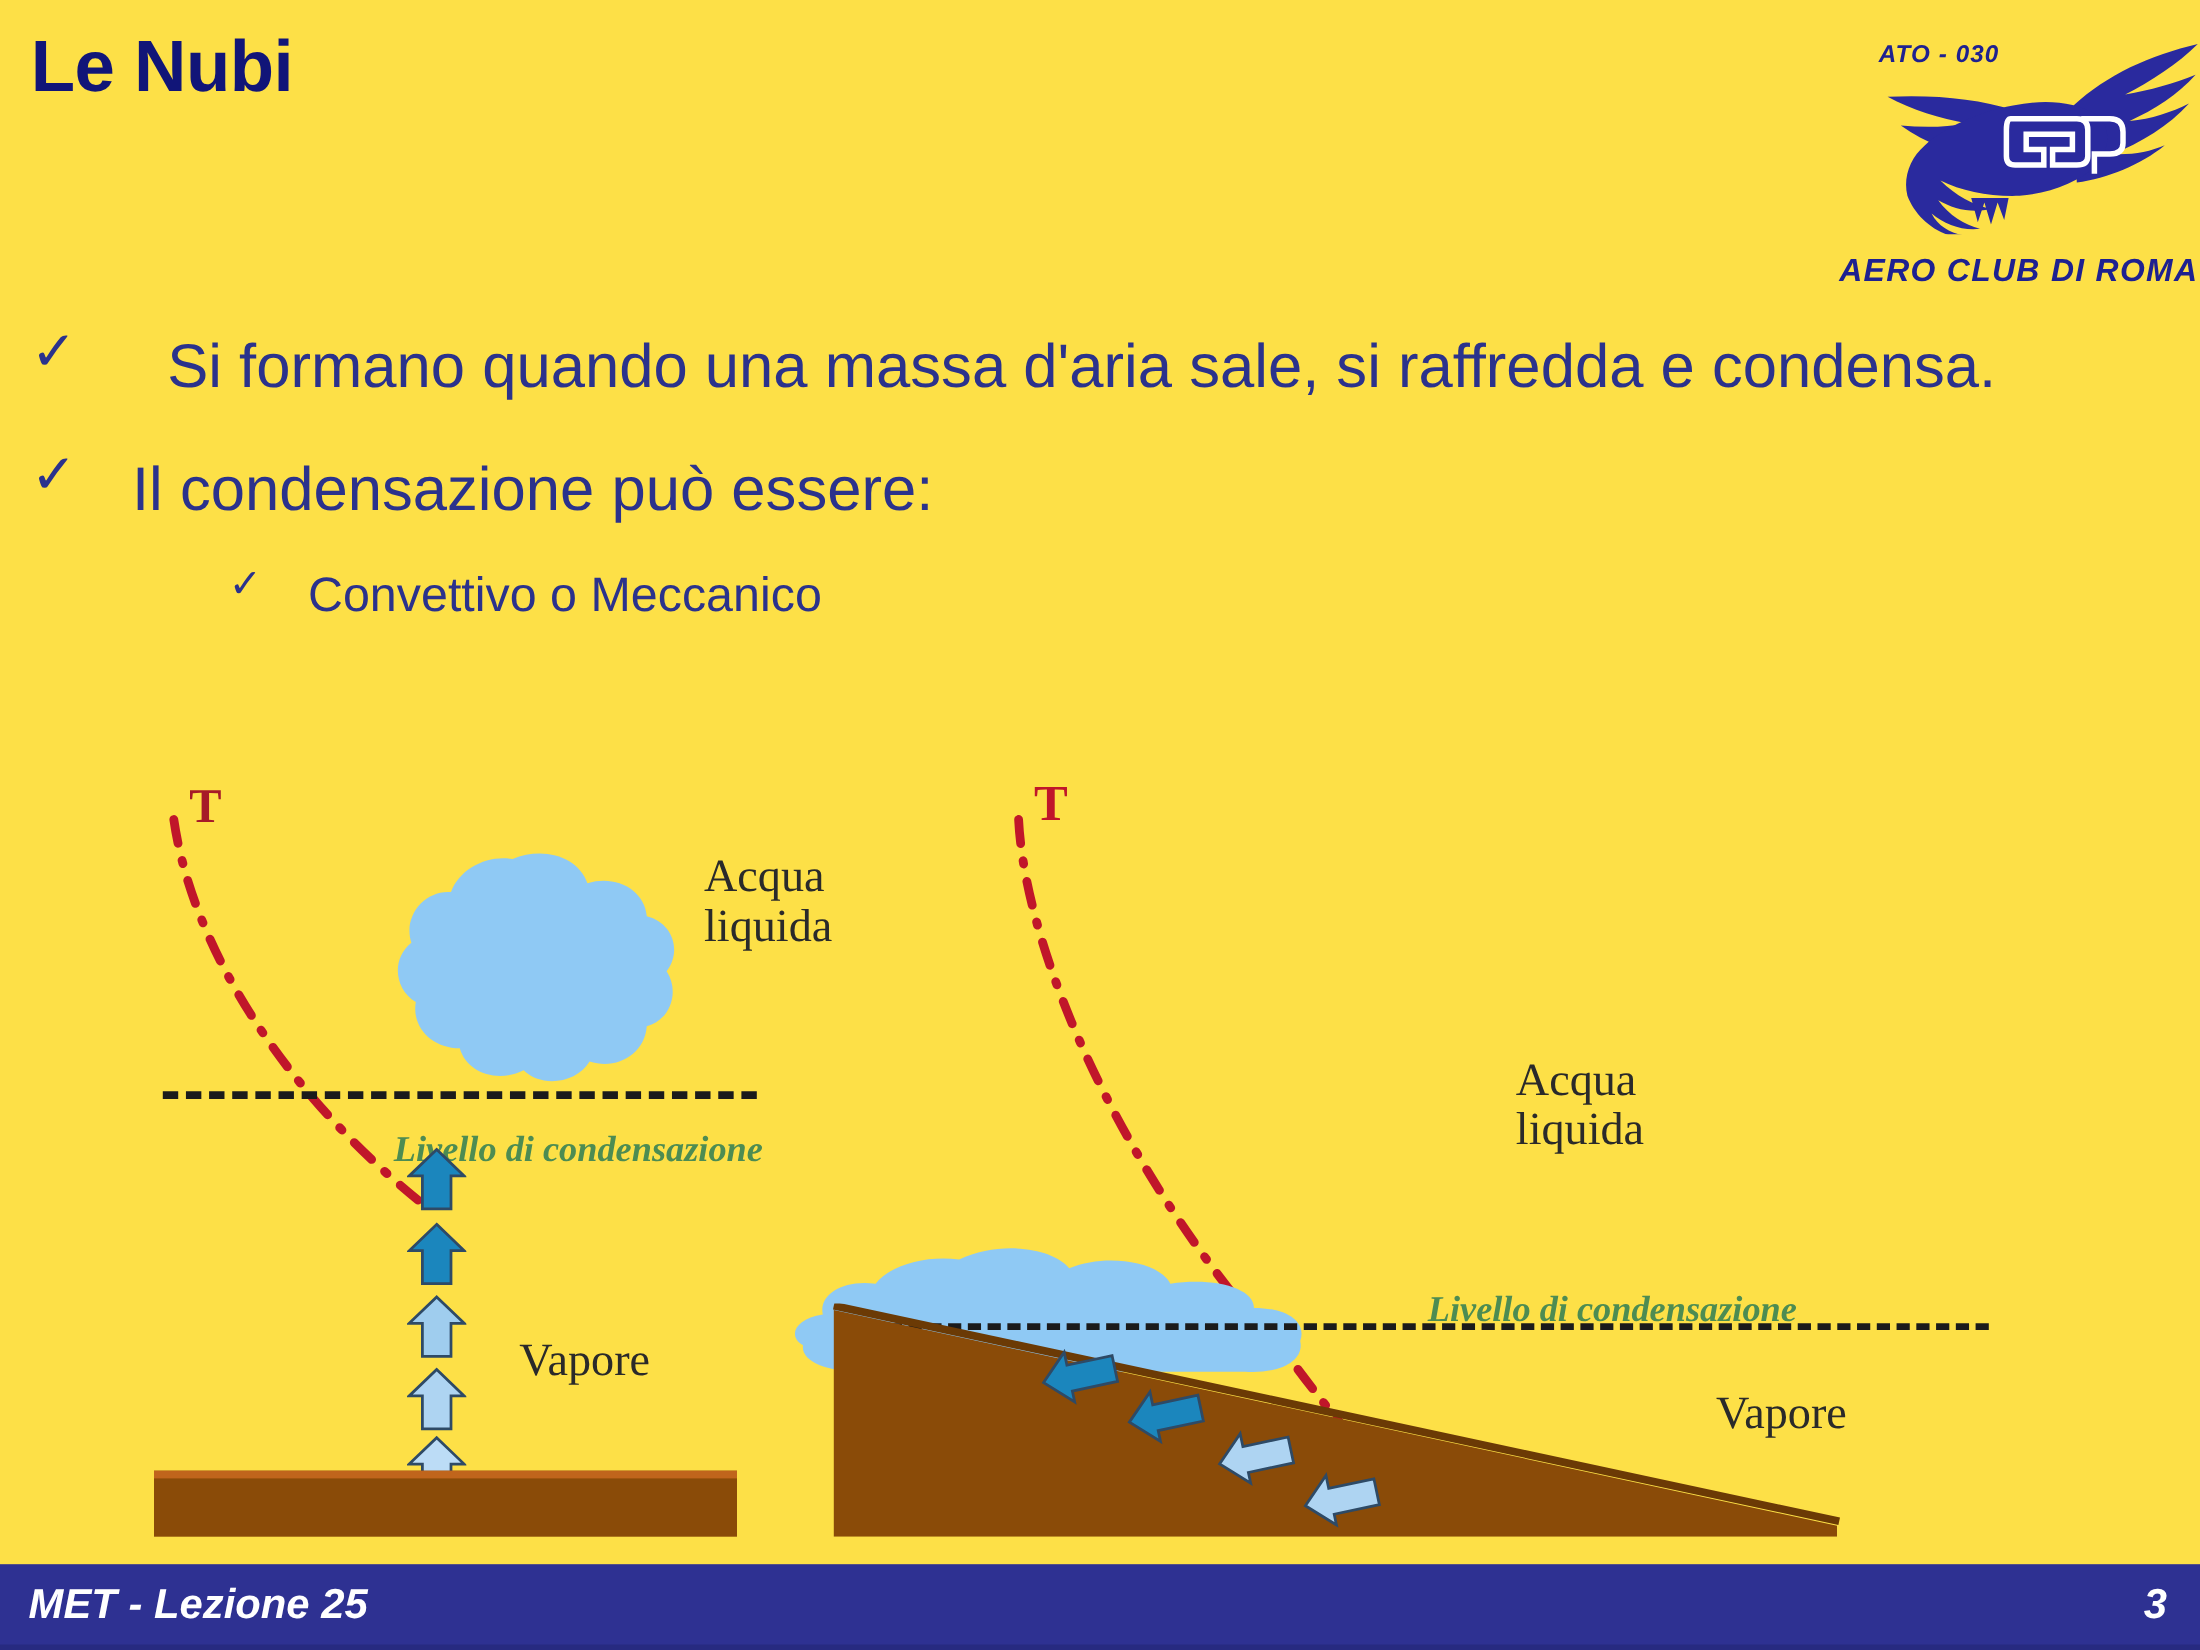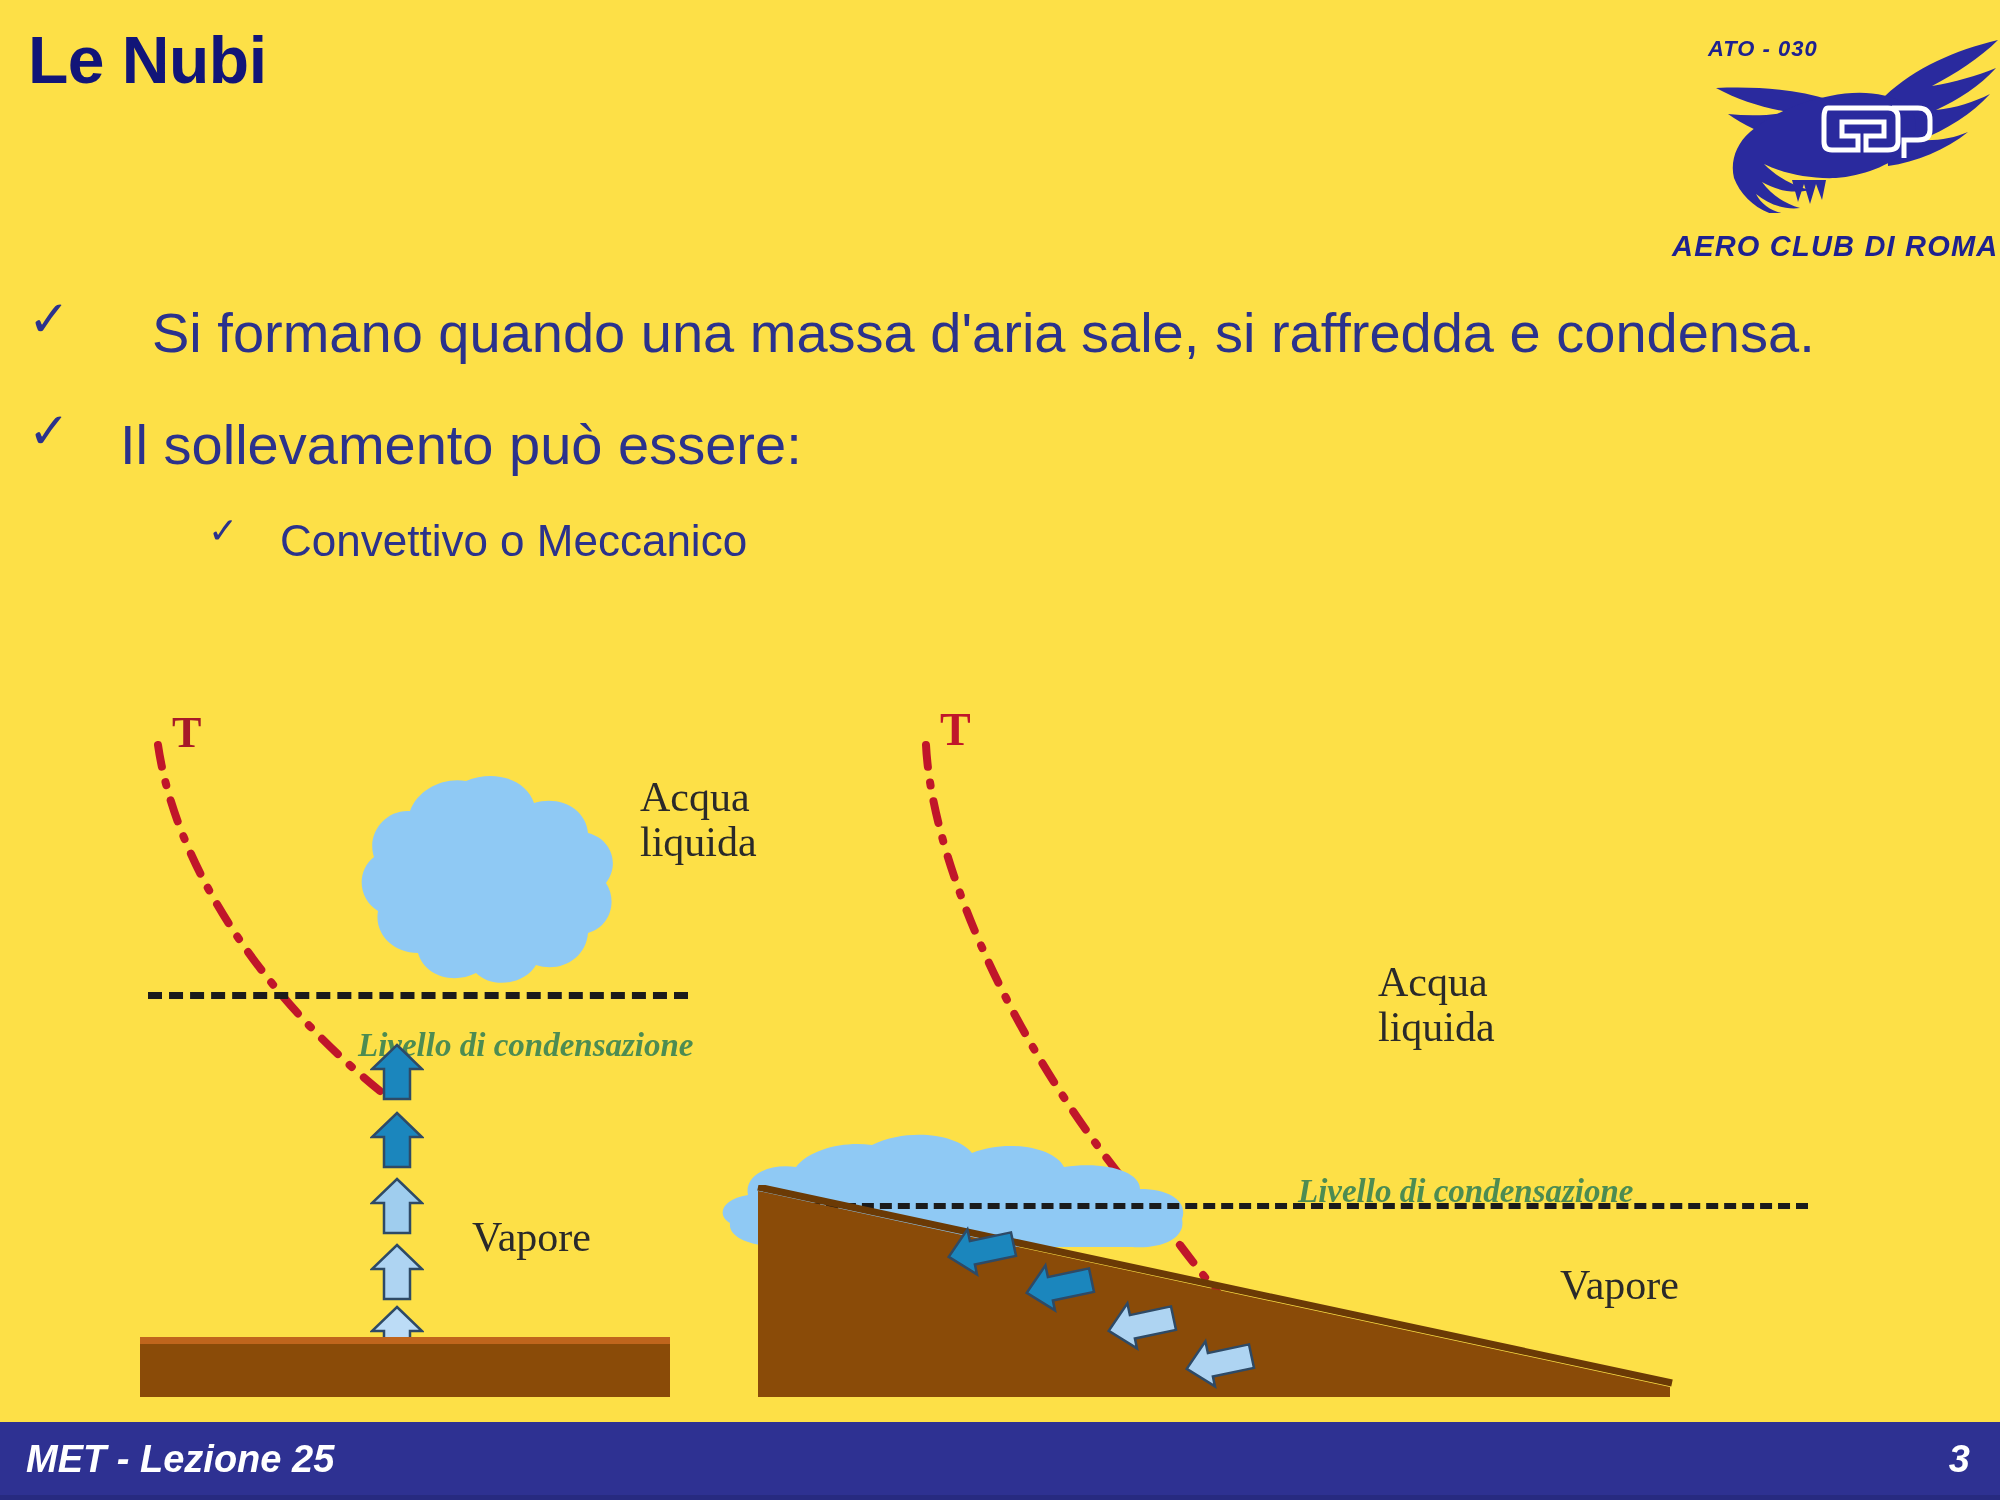--- a/index.html
+++ b/index.html
@@ -232,21 +232,21 @@
 
   <div class="bullets">
 
     <div class="bullet-l1" style="margin-bottom:46px;">
       <span class="tick">✓</span>
       <span class="txt just">Si formano quando una massa d'aria sale, si raffredda e condensa.</span>
     </div>
 
     <div class="bullet-l1" style="margin-bottom:38px;">
       <span class="tick">✓</span>
-      <span class="txt">Il sollevamento può essere:</span>
+      <span class="txt">Il condensazione può essere:</span>
     </div>
 
     <div class="bullet-l2">
       <span class="tick">✓</span>
       <span class="txt">Convettivo o Meccanico</span>
     </div>
 
   </div>
 
   <div class="diagram diag-left">

